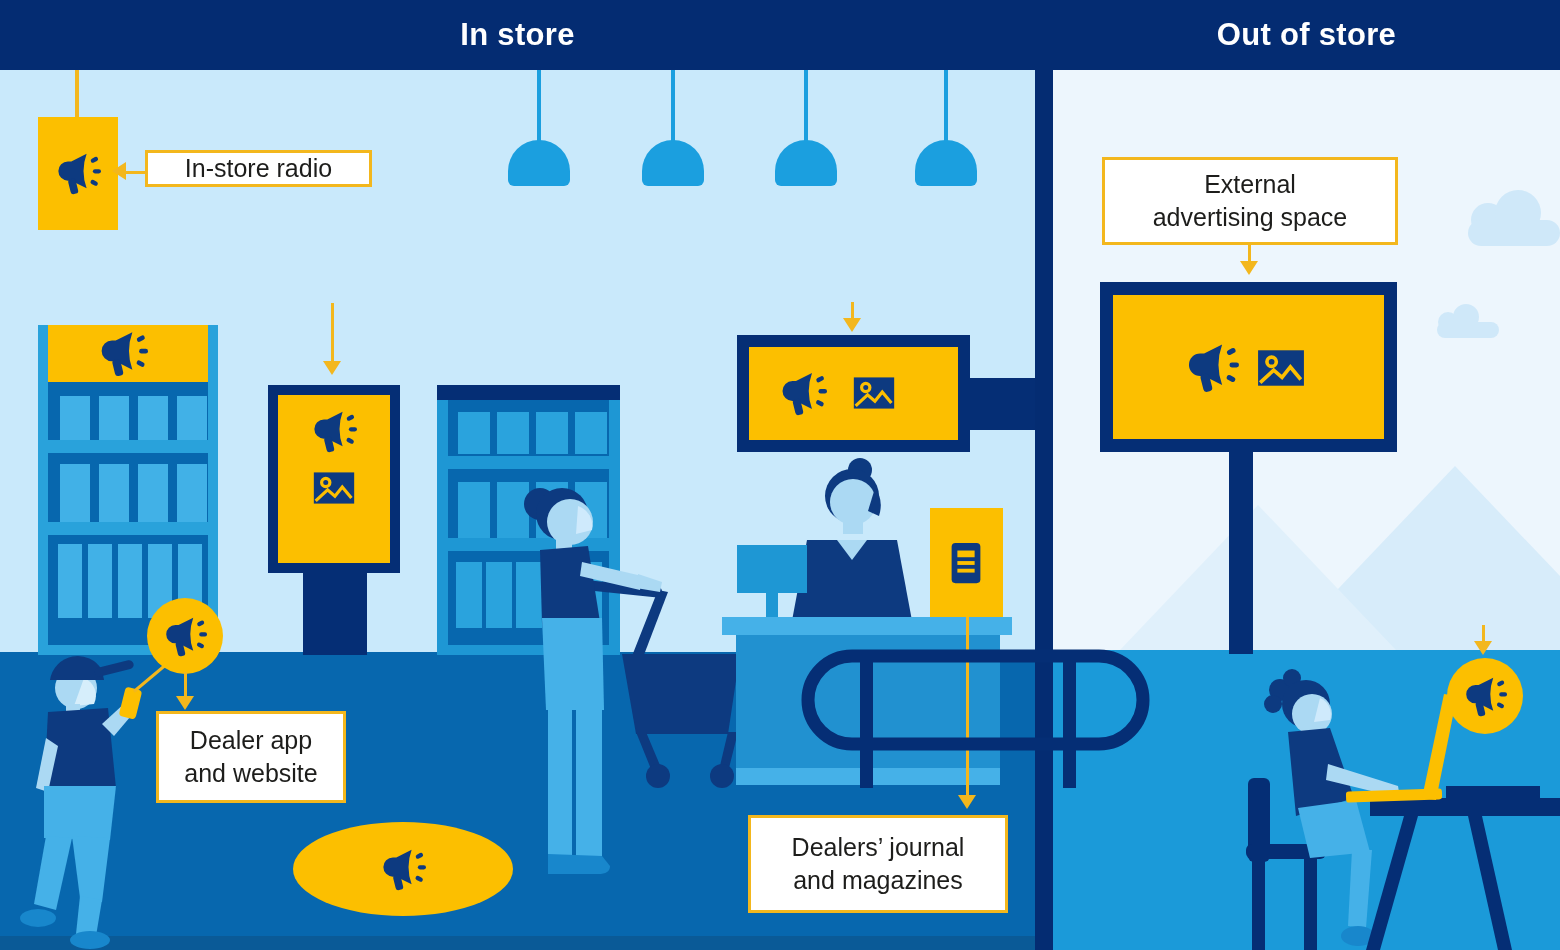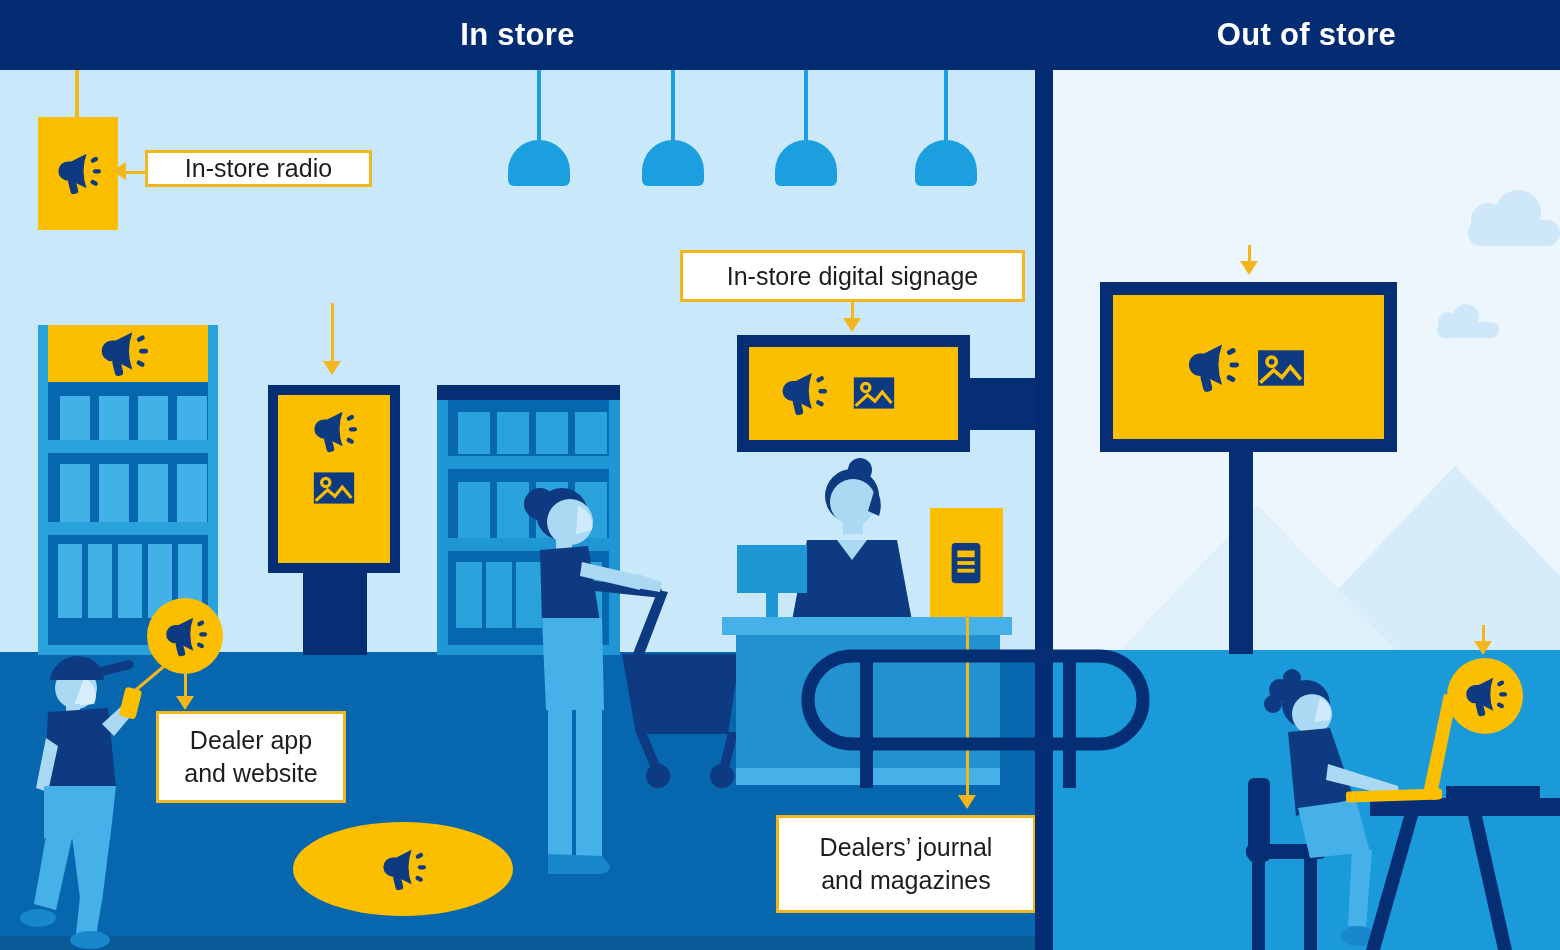--- a/index.html
+++ b/index.html
@@ -219,21 +219,20 @@
   <div class="abs conn" style="left:184px;top:672px;width:3px;height:26px"></div>
   <div class="abs ah-down" style="left:176px;top:696px"></div>
   <div class="abs label" style="left:156px;top:711px;width:190px;height:92px">Dealer app
 and website</div>
 
   <div class="abs floor-ellipse" style="left:293px;top:822px"></div>
   <svg class="abs icon" style="left:380px;top:846px" width="46" height="46">
       <use href="#sym-megaphone"></use>
     </svg>
 
-  <div class="abs label" style="left:680px;top:250px;width:345px;height:52px">In-store digital signage</div>
   <div class="abs conn" style="left:851px;top:302px;width:3px;height:18px"></div>
   <div class="abs ah-down" style="left:843px;top:318px"></div>
   <div class="abs navy" style="left:955px;top:378px;width:85px;height:52px"></div>
   <div class="abs navy" style="left:737px;top:335px;width:233px;height:117px"></div>
   <div class="abs yellow" style="left:749px;top:347px;width:209px;height:93px"></div>
   <svg class="abs icon" style="left:779px;top:369px" width="48" height="48">
       <use href="#sym-megaphone"></use>
     </svg>
   <svg class="abs icon" style="left:852px;top:371px" width="44" height="44">
       <use href="#sym-image"></use>
@@ -254,31 +253,33 @@
   <div class="abs" style="left:766px;top:593px;width:12px;height:26px;background:#1e97d4"></div>
   <div class="abs yellow" style="left:930px;top:508px;width:73px;height:110px"></div>
   <svg class="abs icon" style="left:943px;top:540px" width="46" height="46">
       <use href="#sym-doc"></use>
     </svg>
   <div class="abs" style="left:722px;top:617px;width:290px;height:18px;background:#45b1e8"></div>
   <div class="abs" style="left:736px;top:635px;width:264px;height:133px;background:#2191d0"></div>
   <div class="abs" style="left:736px;top:768px;width:264px;height:17px;background:#45b1e8"></div>
   <div class="abs conn" style="left:966px;top:617px;width:3px;height:180px"></div>
   <div class="abs ah-down" style="left:958px;top:795px"></div>
-  <div class="abs label" style="left:776px;top:815px;width:260px;height:98px">Dealers’ journal
+  <div class="abs label" style="left:748px;top:815px;width:260px;height:98px">Dealers’ journal
 and magazines</div>
 
   <div class="abs divider"></div>
 
   <svg class="abs" style="left:800px;top:648px" width="370" height="144" viewBox="0 0 370 144">
     <rect x="8" y="8" width="335" height="88" rx="44" fill="none" stroke="#052e75" stroke-width="13"></rect>
     <rect x="60" y="12" width="13" height="128" fill="#052e75"></rect>
     <rect x="263" y="12" width="13" height="128" fill="#052e75"></rect>
   </svg>
 
+  <div class="abs label" style="left:1102px;top:157px;width:296px;height:88px">External
+advertising space</div>
   <div class="abs conn" style="left:1248px;top:245px;width:3px;height:18px"></div>
   <div class="abs ah-down" style="left:1240px;top:261px"></div>
   <div class="abs navy" style="left:1229px;top:452px;width:24px;height:202px"></div>
   <div class="abs navy" style="left:1100px;top:282px;width:297px;height:170px"></div>
   <div class="abs yellow" style="left:1113px;top:295px;width:271px;height:144px"></div>
   <svg class="abs icon" style="left:1185px;top:340px" width="54" height="54">
       <use href="#sym-megaphone"></use>
     </svg>
   <svg class="abs icon" style="left:1256px;top:343px" width="50" height="50">
       <use href="#sym-image"></use>

